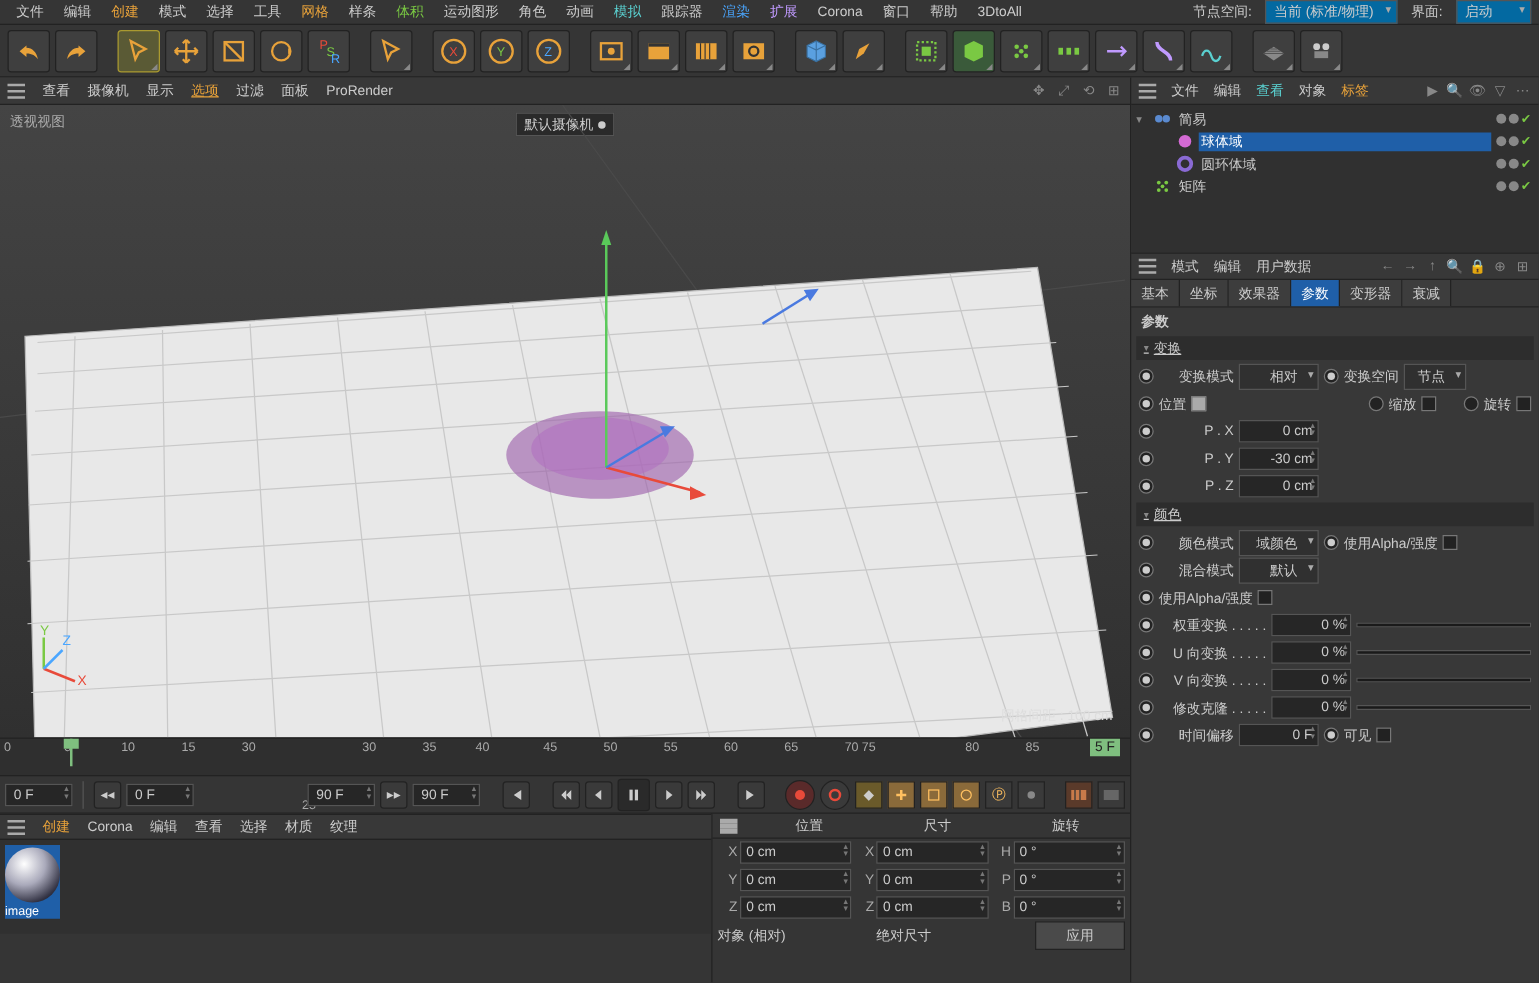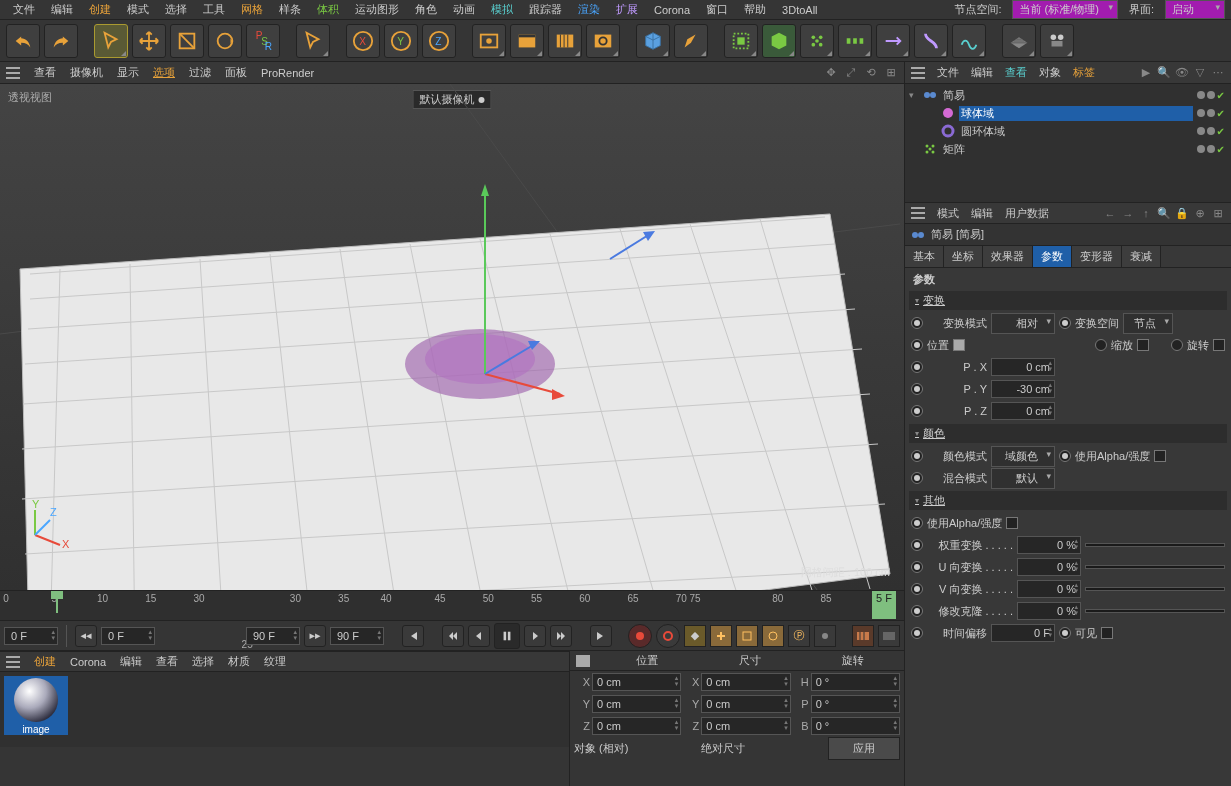--- a/index.html
+++ b/index.html
@@ -7,21 +7,21 @@
 
 
 .menubar { height:20px; background:#353535; display:flex; align-items:center; padding:0 6px; gap:2px; border-bottom:1px solid #222; }
 .menubar span { padding:2px 7px; cursor:default; }
 .menubar .hl-orange{color:#e8a23a;}
 .menubar .hl-green{color:#7ac943;}
 .menubar .hl-cyan{color:#5ad0d0;}
 .menubar .hl-blue{color:#4aa6ff;}
 .menubar .hl-purple{color:#c09aff;}
 .right-top { margin-left:auto; display:flex; align-items:center; gap:4px;}
-.dropdown { background:#a21caf; border:1px solid #555; padding:1px 18px 1px 6px; position:relative; min-width:90px; }
+.dropdown { background:#0369a1; border:1px solid #555; padding:1px 18px 1px 6px; position:relative; min-width:90px; }
 .dropdown::after{content:"▾"; position:absolute; right:4px; top:1px; color:#aaa; font-size:9px;}
 
 
 .toolbar { height:42px; background:#353535; display:flex; align-items:center; padding:2px 6px; gap:4px; border-bottom:1px solid #222;}
 .tbtn { width:34px; height:34px; background:#3f3f3f; border:1px solid #222; border-radius:3px; display:flex; align-items:center; justify-content:center; position:relative;}
 .tbtn.sel{background:#5a5a35; border-color:#aa9a30;}
 .tbtn.green{background:#3a5a3a;}
 .tgap{width:8px;}
 .tbtn svg{width:22px;height:22px;}
 .tbtn .tri{position:absolute;right:1px;bottom:1px;width:0;height:0;border-left:5px solid transparent;border-bottom:5px solid #888;}
@@ -46,37 +46,37 @@
 .cam-label .dot{width:6px;height:6px;border-radius:50%;background:#ccc;}
 .axis-gnomon{position:absolute; left:20px; bottom:40px;}
 .grid-label{position:absolute; right:14px; bottom:10px; color:#ddd;}
 
 
 .timeline{height:30px; background:#2f2f2f; border-top:1px solid #222; position:relative;}
 .ruler{position:absolute;left:6px;right:6px;top:2px;height:14px;}
 .ticklbl{position:absolute;top:0;font-size:10px;color:#aaa;transform:translateX(-50%);}
 .scrub{position:absolute;left:56px;top:0;width:2px;height:22px;background:#7fbf7f;}
 .scrub::before{content:"";position:absolute;left:-5px;top:0;width:12px;height:8px;background:#7fbf7f;}
-.end-frame{position:absolute; right:8px; top:0; background:#7fbf7f; color:#222; padding:0 4px; height:28px; line-height:14px;}
+.end-frame{position:absolute; right:8px; top:0; background:#7fbf7f; color:#222; padding:0 4px; height:14px; line-height:14px;}
 
 .playbar{height:30px; background:#353535; display:flex; align-items:center; padding:0 4px; gap:4px; border-top:1px solid #222;}
 .nfield{background:#262626;border:1px solid #555;padding:2px 6px;min-width:54px;position:relative;}
 .nfield .spin{position:absolute;right:2px;top:1px;line-height:6px;font-size:7px;color:#777;}
 .pbtn{width:22px;height:22px;background:#3a3a3a;border:1px solid #222;border-radius:3px;display:flex;align-items:center;justify-content:center;}
 .pbtn.big{width:26px;height:26px;}
 .pbtn svg{width:12px;height:12px;}
 .round{width:24px;height:24px;border-radius:12px;background:#3a3a3a;border:1px solid #222;display:flex;align-items:center;justify-content:center;}
 .round.red{background:#5a2a2a;}
 .sq{width:22px;height:22px;background:#3a3a3a;border:1px solid #222;display:flex;align-items:center;justify-content:center;}
 
 
 .matbar-head{height:20px;background:#383838;display:flex;align-items:center;padding:0 6px;gap:14px;border-top:1px solid #222;}
 .matbar-head .hl{color:#e8a23a;}
 .matbar{height:76px;background:#303030;border-top:1px solid #222;display:flex;align-items:flex-start;padding:4px;}
-.matitem{width:64px;text-align:center;}
+.matitem{width:44px;}
 .matball{width:44px;height:44px;border-radius:22px;margin:2px auto;background:radial-gradient(circle at 35% 30%,#fff,#aab 40%,#334 75%,#000);}
 .matitem.sel{background:#1f5fa8;}
 .matitem .lbl{font-size:10px;color:#fff;}
 .coord-head{height:20px;display:flex;align-items:center;border-bottom:1px solid #222;}
 .coord-head span{flex:1;text-align:center;}
 .coord-row{display:flex;align-items:center;height:22px;gap:2px;padding:0 4px;}
 .coord-row .lbl{width:16px;text-align:right;color:#aaa;}
 .valbox{background:#262626;border:1px solid #555;flex:1;padding:2px 4px;position:relative;min-width:60px;}
 .valbox .spin{position:absolute;right:2px;top:1px;font-size:7px;line-height:6px;color:#777;}
 .wide-btn{background:#4a4a4a;border:1px solid #222;padding:3px 24px;}
@@ -710,27 +710,20 @@
       <div class="attr-nav">
         <div class="tiny">←</div>
         <div class="tiny">→</div>
         <div class="tiny">↑</div>
         <div class="tiny">🔍</div>
         <div class="tiny">🔒</div>
         <div class="tiny">⊕</div>
         <div class="tiny">⊞</div>
       </div>
     </div>
-    <div class="attr-title">
-      <svg width="14" height="14">
-          <circle cx="4" cy="7" r="3" fill="#5a8ad0"></circle>
-          <circle cx="10" cy="7" r="3" fill="#5a8ad0"></circle>
-        </svg>
-      <span>简易 [简易]</span>
-    </div>
     <div class="attr-tabs">
       <div class="attr-tab">基本</div>
       <div class="attr-tab">坐标</div>
       <div class="attr-tab">效果器</div>
       <div class="attr-tab sel">参数</div>
       <div class="attr-tab">变形器</div>
       <div class="attr-tab">衰减</div>
     </div>
     <div class="attr-body">
       <div style="padding:2px 4px;font-weight:bold">参数</div>
@@ -780,21 +773,20 @@
         <div class="rad on"></div>
         <span>使用Alpha/强度</span>
         <span class="chkbox"></span>
       </div>
       <div class="prow">
         <div class="rad on"></div>
         <span class="plbl">混合模式</span>
         <div class="pdrop">默认</div>
       </div>
 
-      <div class="section-hd">其他</div>
       <div class="prow">
         <div class="rad on"></div>
         <span>使用Alpha/强度</span>
         <span class="chkbox"></span>
       </div>
       <div class="prow">
         <div class="rad on"></div>
         <span class="plbl" style="min-width:86px">权重变换 . . . . .</span>
         <div class="pval"><span>0 %</span><div class="spin">▴<br>▾</div></div>
         <div class="slider"></div>

